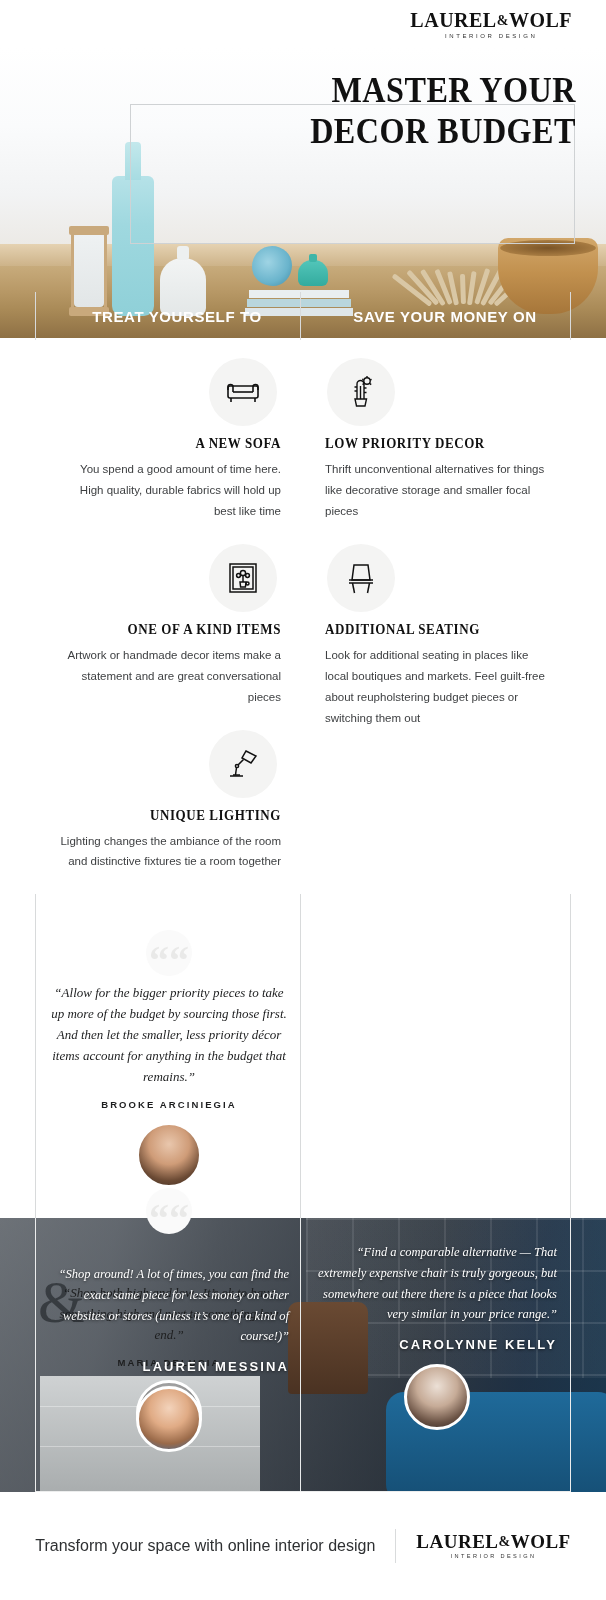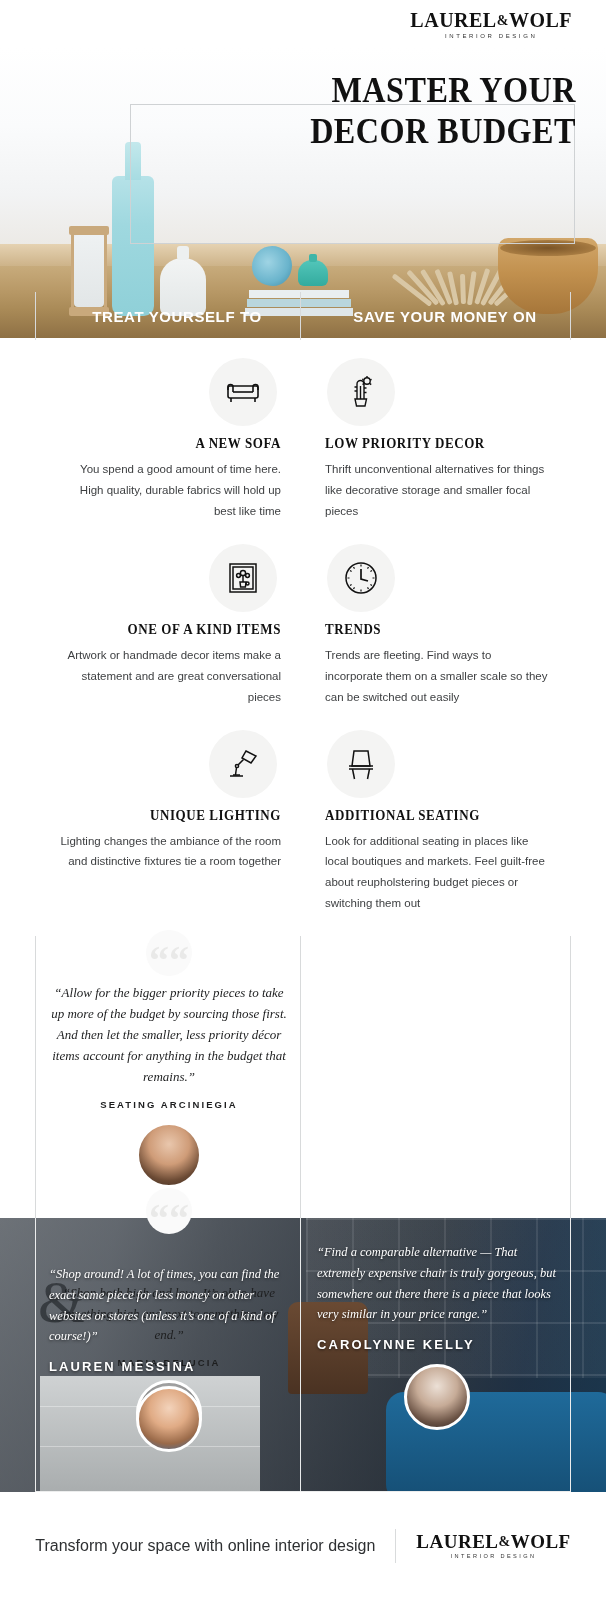--- a/index.html
+++ b/index.html
@@ -320,21 +320,21 @@
     background: linear-gradient(180deg,#cfd2d3,#a9adae);
   }
   .ds-cab-line { position:absolute; left:0; width:100%; height:1px; background: rgba(255,255,255,0.35); }
 
   .dark-quotes {
     position: absolute;
     left: 35px; top: 1238px; width: 536px;
     display: flex;
     z-index: 9;
   }
-  .dq-cell { width: 268px; padding: 0 14px; text-align: left; color: #fff; }
+  .dq-cell { width: 268px; padding: 0 14px; text-align: right; color: #fff; }
   .dq-text {
     font-family: "Liberation Serif", serif;
     font-style: italic;
     font-size: 12.5px;
     line-height: 1.66;
     color: #ffffff;
     text-shadow: 0 1px 3px rgba(0,0,0,0.6);
     margin-bottom: 12px;
   }
   .dq-name {
@@ -504,33 +504,20 @@
           <circle cx="21" cy="6" r="3.2"></circle>
           <path d="M21 2.4 L21 1 M24.2 5 L25.6 4.4 M24 8.6 L25.2 9.6 M17.8 8.6 L16.6 9.6 M17.6 4.6 L16.2 4.1"></path>
           <path d="M11 12 L8.5 12 M11 16 L8.5 16 M18 13 L20.5 13 M18 17.5 L20.5 17.5"></path>
           <path d="M9 24 L20.5 24 L19 31 L10.5 31 Z"></path>
         </svg>
       </div>
       <div class="item-title">LOW PRIORITY DECOR</div>
       <div class="item-body">Thrift unconventional alternatives for things like decorative storage and smaller focal pieces</div>
     </div>
 
-    <div class="item">
-      <div class="icon-wrap">
-        <svg width="36" height="36" viewBox="0 0 36 36" fill="none" stroke="#111" stroke-width="1.5">
-          <circle cx="18" cy="18" r="15"></circle>
-          <path d="M18 9 L18 19 L25 21" stroke-width="1.7"></path>
-          <path d="M18 4.5 L18 6.5 M18 29.5 L18 31.5 M4.5 18 L6.5 18 M29.5 18 L31.5 18" stroke-width="1.2"></path>
-          <path d="M25.5 7 L24.5 8.6 M11.5 27.4 L10.5 29 M29 25.5 L27.4 24.5 M8.6 11.5 L7 10.5" stroke-width="1.2"></path>
-          <path d="M10.5 7 L11.5 8.6 M24.5 27.4 L25.5 29 M29 10.5 L27.4 11.5 M8.6 24.5 L7 25.5" stroke-width="1.2"></path>
-        </svg>
-      </div>
-      <div class="item-title">TRENDS</div>
-      <div class="item-body">Trends are fleeting. Find ways to incorporate them on a smaller scale so they can be  switched out easily</div>
-    </div>
 
     <div class="item">
       <div class="icon-wrap">
         <svg width="32" height="34" viewBox="0 0 32 34" fill="none" stroke="#111" stroke-width="1.5">
           <path d="M9 4 L23 4 L25 19 L7 19 Z"></path>
           <path d="M4 19 L28 19"></path>
           <path d="M4 22 L28 22"></path>
           <path d="M7.5 22 L9.5 32"></path>
           <path d="M24.5 22 L22.5 32"></path>
         </svg>
@@ -542,21 +529,21 @@
   </div>
 </div>
 
 <div class="quotes-row">
 
   <div class="quote-cell">
     <div class="bigquote">
         <span>““</span>
       </div>
     <div class="quote-text">“Allow for the bigger priority pieces to take up more of the budget by sourcing those first. And then let the smaller, less priority décor items account for anything in the budget that remains.”</div>
-    <div class="quote-name">SEATING ARCINIEGIA</div>
+    <div class="quote-name">BROOKE ARCINIEGIA</div>
     <div class="avatar av-a"></div>
   </div>
 
   <div class="quote-cell" style="padding-top:0;">
     <div class="bigquote">
         <span>““</span>
       </div>
     <div class="quote-text" style="margin-top:48px;">“Shop both high and low...It’s ok to have something high end next to something low end.”</div>
     <div class="quote-name">MARIA DELUCIA</div>
     <div class="avatar av-b"></div>

